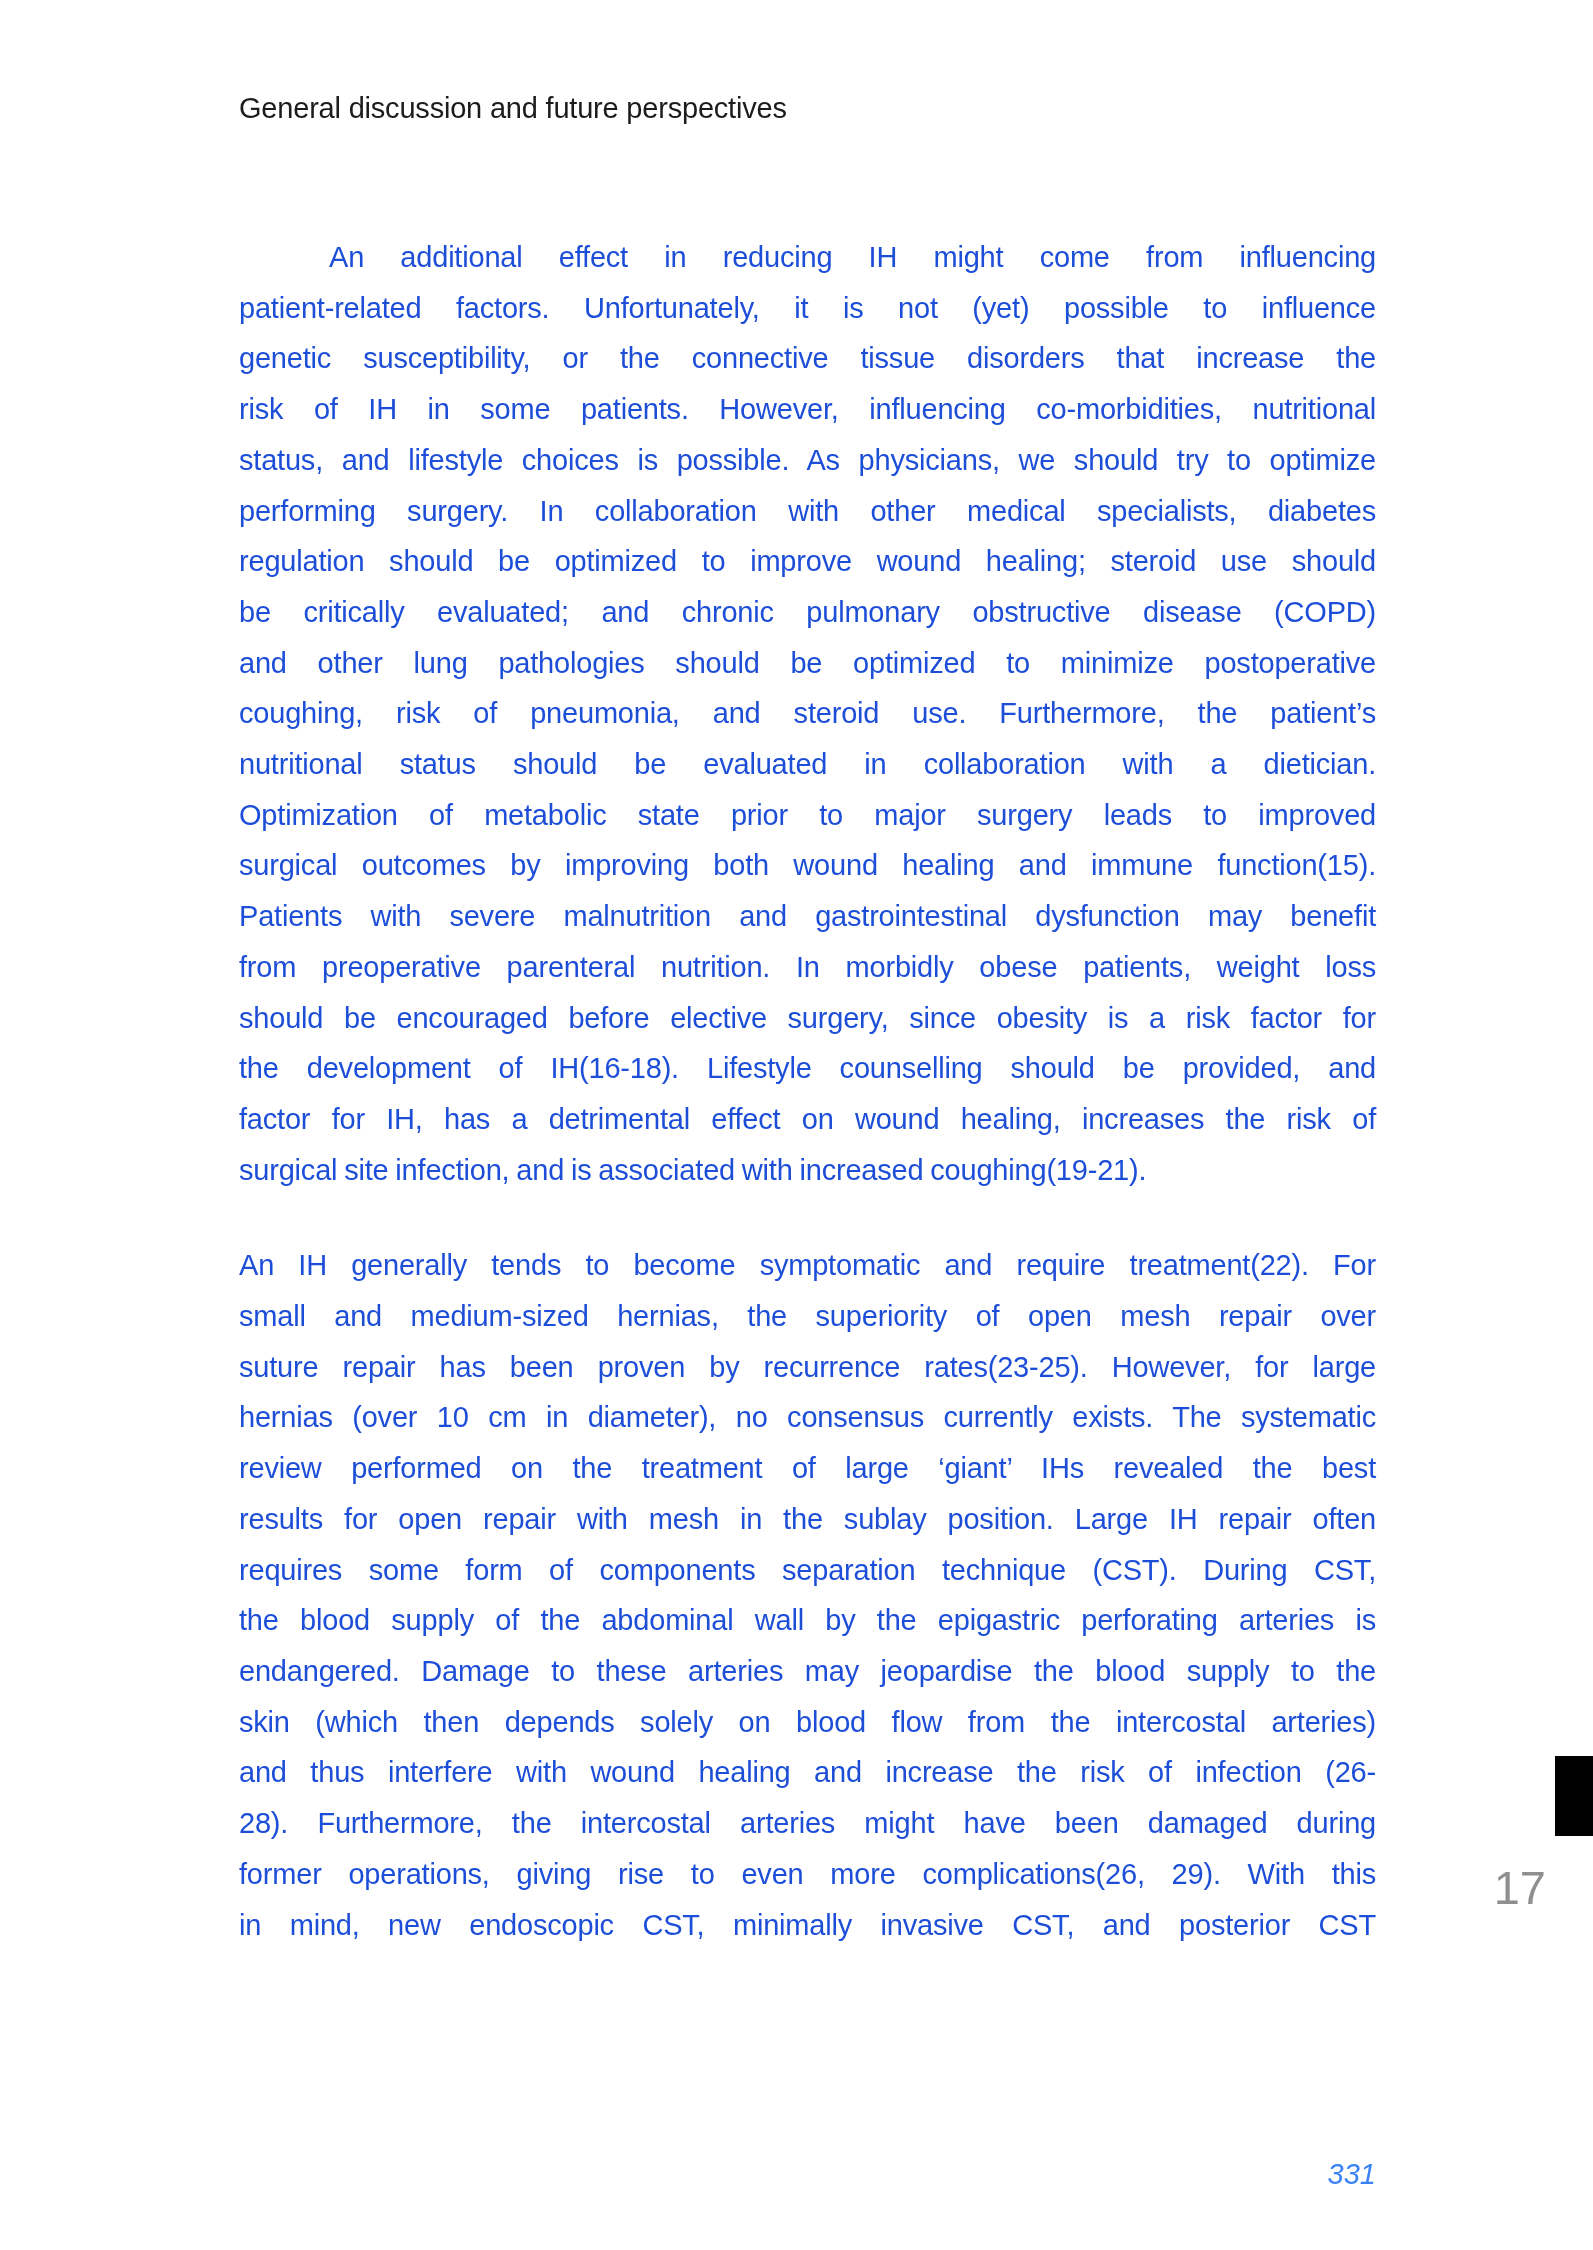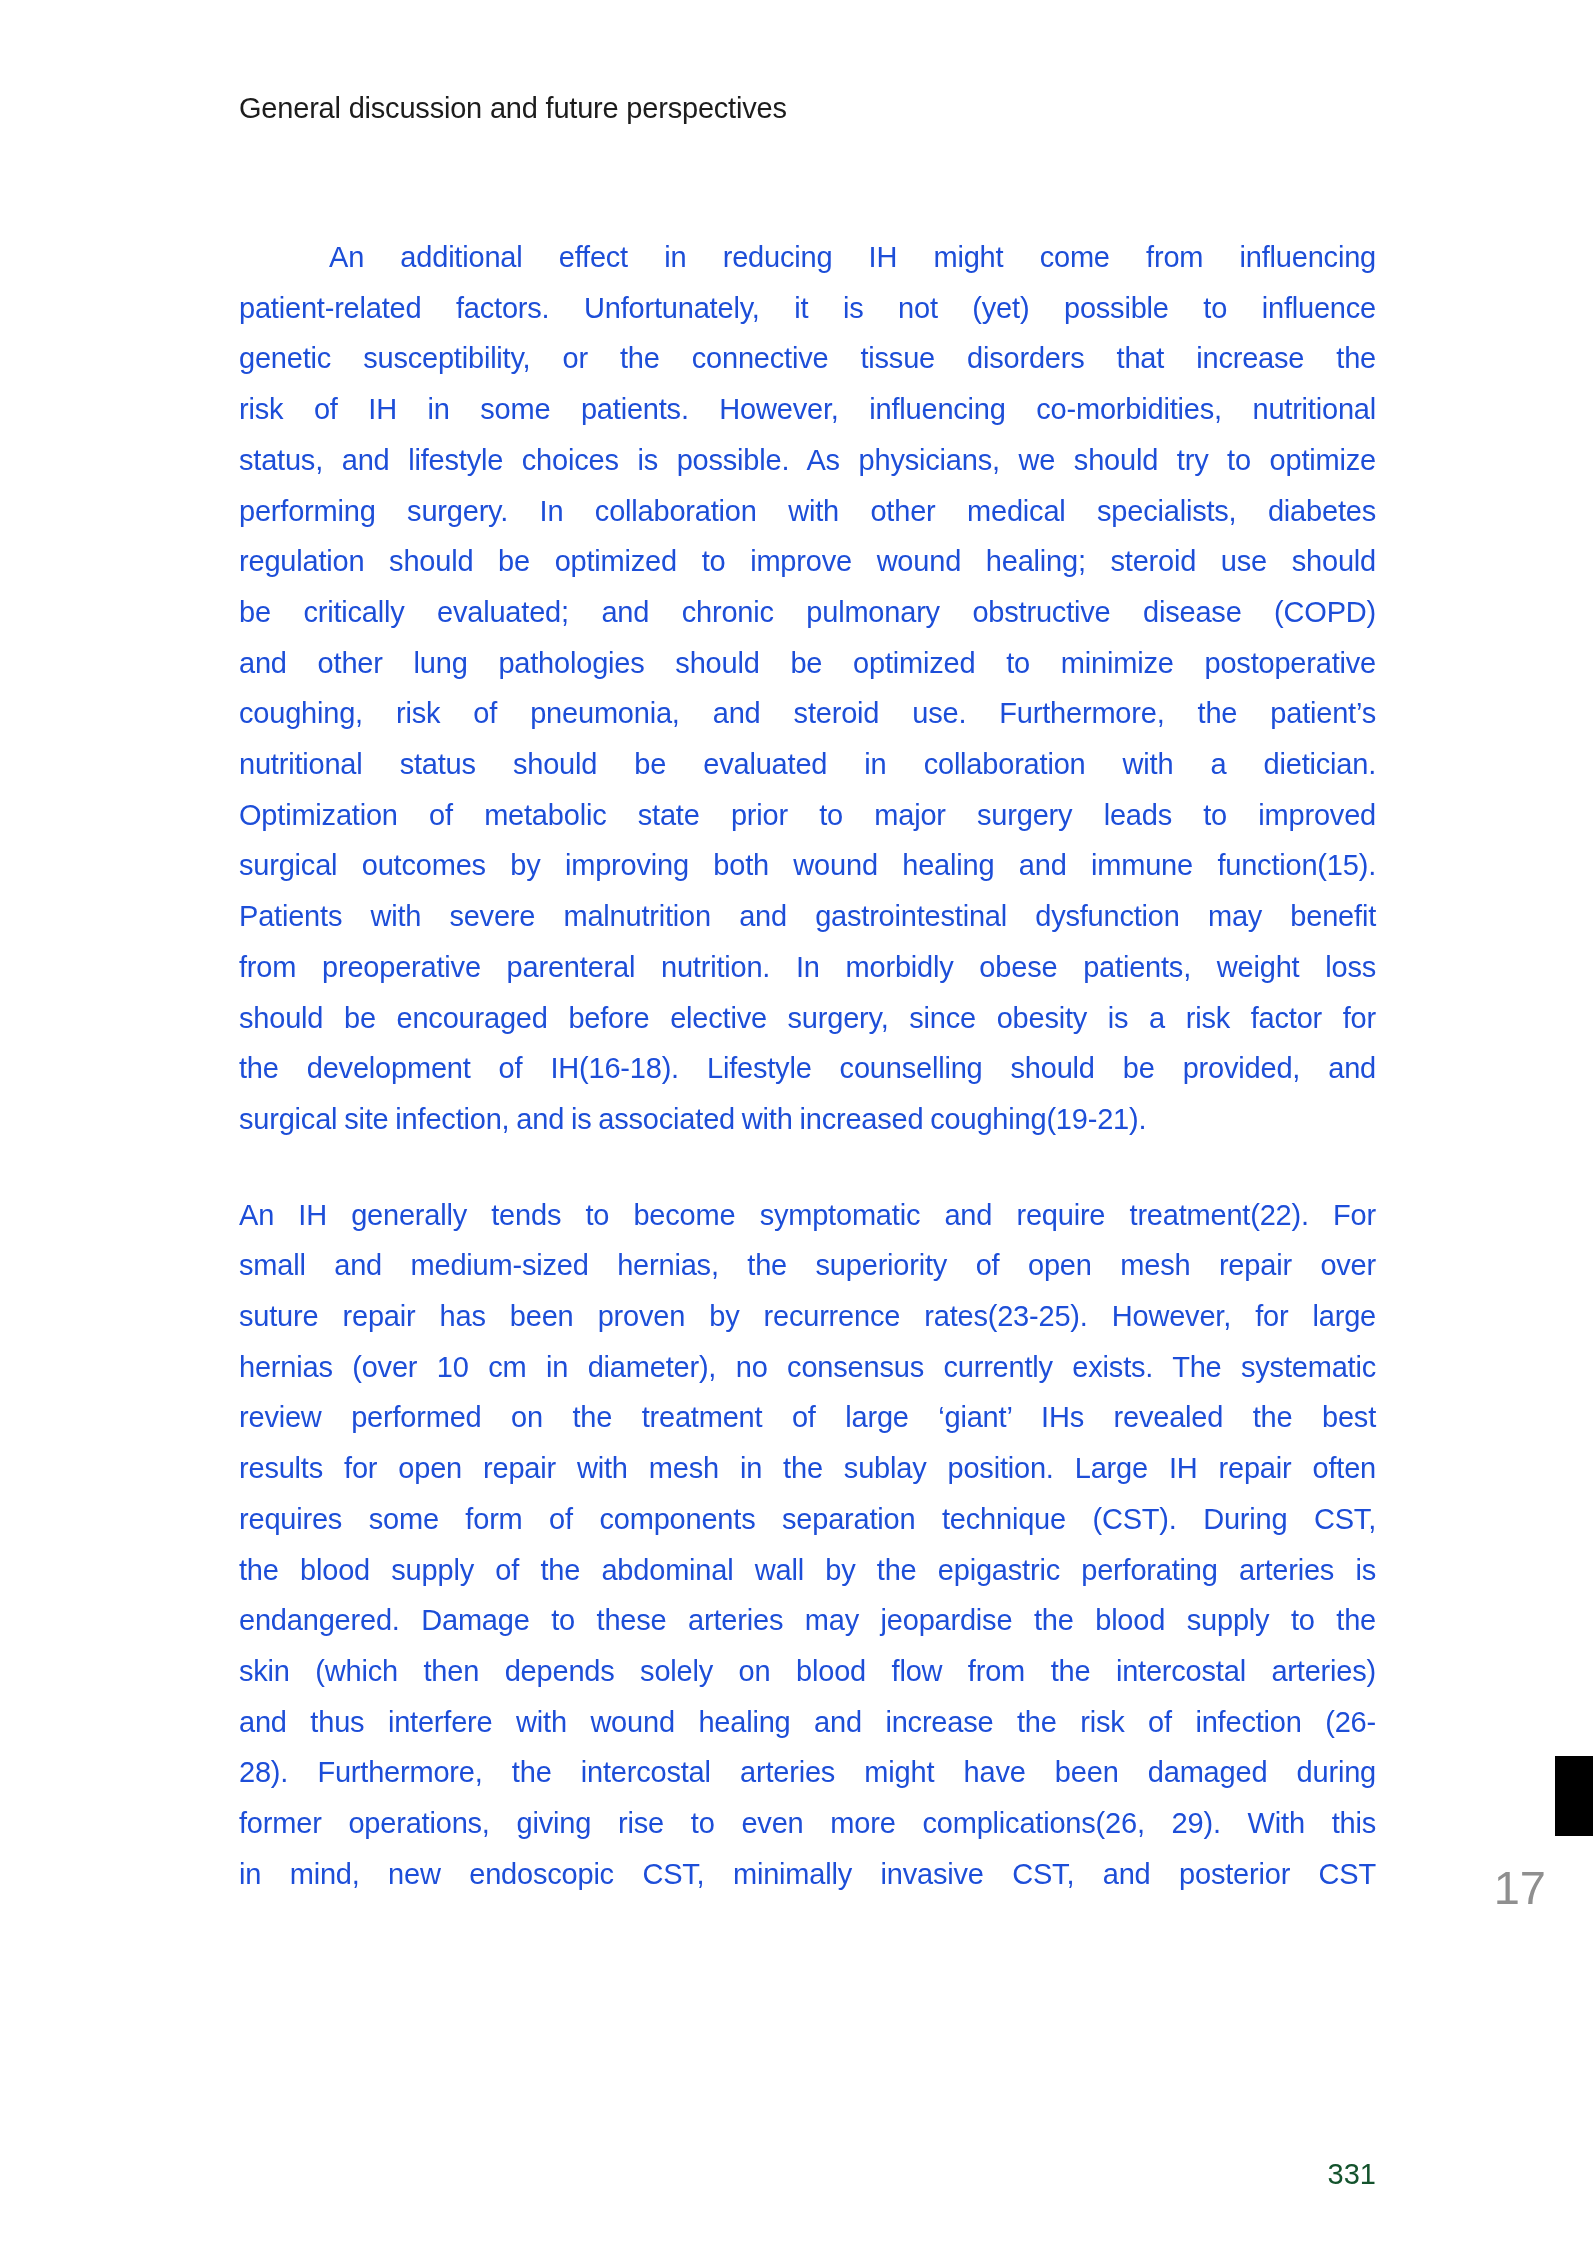--- a/index.html
+++ b/index.html
@@ -71,21 +71,22 @@
     background: #000000;
   }
 
   .page-number {
     position: absolute;
     top: 2158px;
     left: 239px;
     width: 1137px;
     text-align: right;
     font-size: 29px;
-    color: #14532d;
+    color: #3b82f6;
+    font-style: italic;
   }
 </style>
 </head>
 <body>
 
 <div class="page">
 
   <div class="running-header">General discussion and future perspectives</div>
 
   <div class="body-text">
@@ -100,20 +101,21 @@
         <div class="line">be critically evaluated; and chronic pulmonary obstructive disease (COPD)</div>
         <div class="line">and other lung pathologies should be optimized to minimize postoperative</div>
         <div class="line">coughing, risk of pneumonia, and steroid use. Furthermore, the patient’s</div>
         <div class="line">nutritional status should be evaluated in collaboration with a dietician.</div>
         <div class="line">Optimization of metabolic state prior to major surgery leads to improved</div>
         <div class="line">surgical outcomes by improving both wound healing and immune function(15).</div>
         <div class="line">Patients with severe malnutrition and gastrointestinal dysfunction may benefit</div>
         <div class="line">from preoperative parenteral nutrition. In morbidly obese patients, weight loss</div>
         <div class="line">should be encouraged before elective surgery, since obesity is a risk factor for</div>
         <div class="line">the development of IH(16-18). Lifestyle counselling should be provided, and</div>
+        <div class="line">factor for IH, has a detrimental effect on wound healing, increases the risk of</div>
         <div class="line">surgical site infection, and is associated with increased coughing(19-21).</div>
       </div>
     <div class="paragraph">
         <div class="line">An IH generally tends to become symptomatic and require treatment(22). For</div>
         <div class="line">small and medium-sized hernias, the superiority of open mesh repair over</div>
         <div class="line">suture repair has been proven by recurrence rates(23-25). However, for large</div>
         <div class="line">hernias (over 10 cm in diameter), no consensus currently exists. The systematic</div>
         <div class="line">review performed on the treatment of large ‘giant’ IHs revealed the best</div>
         <div class="line">results for open repair with mesh in the sublay position. Large IH repair often</div>
         <div class="line">requires some form of components separation technique (CST). During CST,</div>

